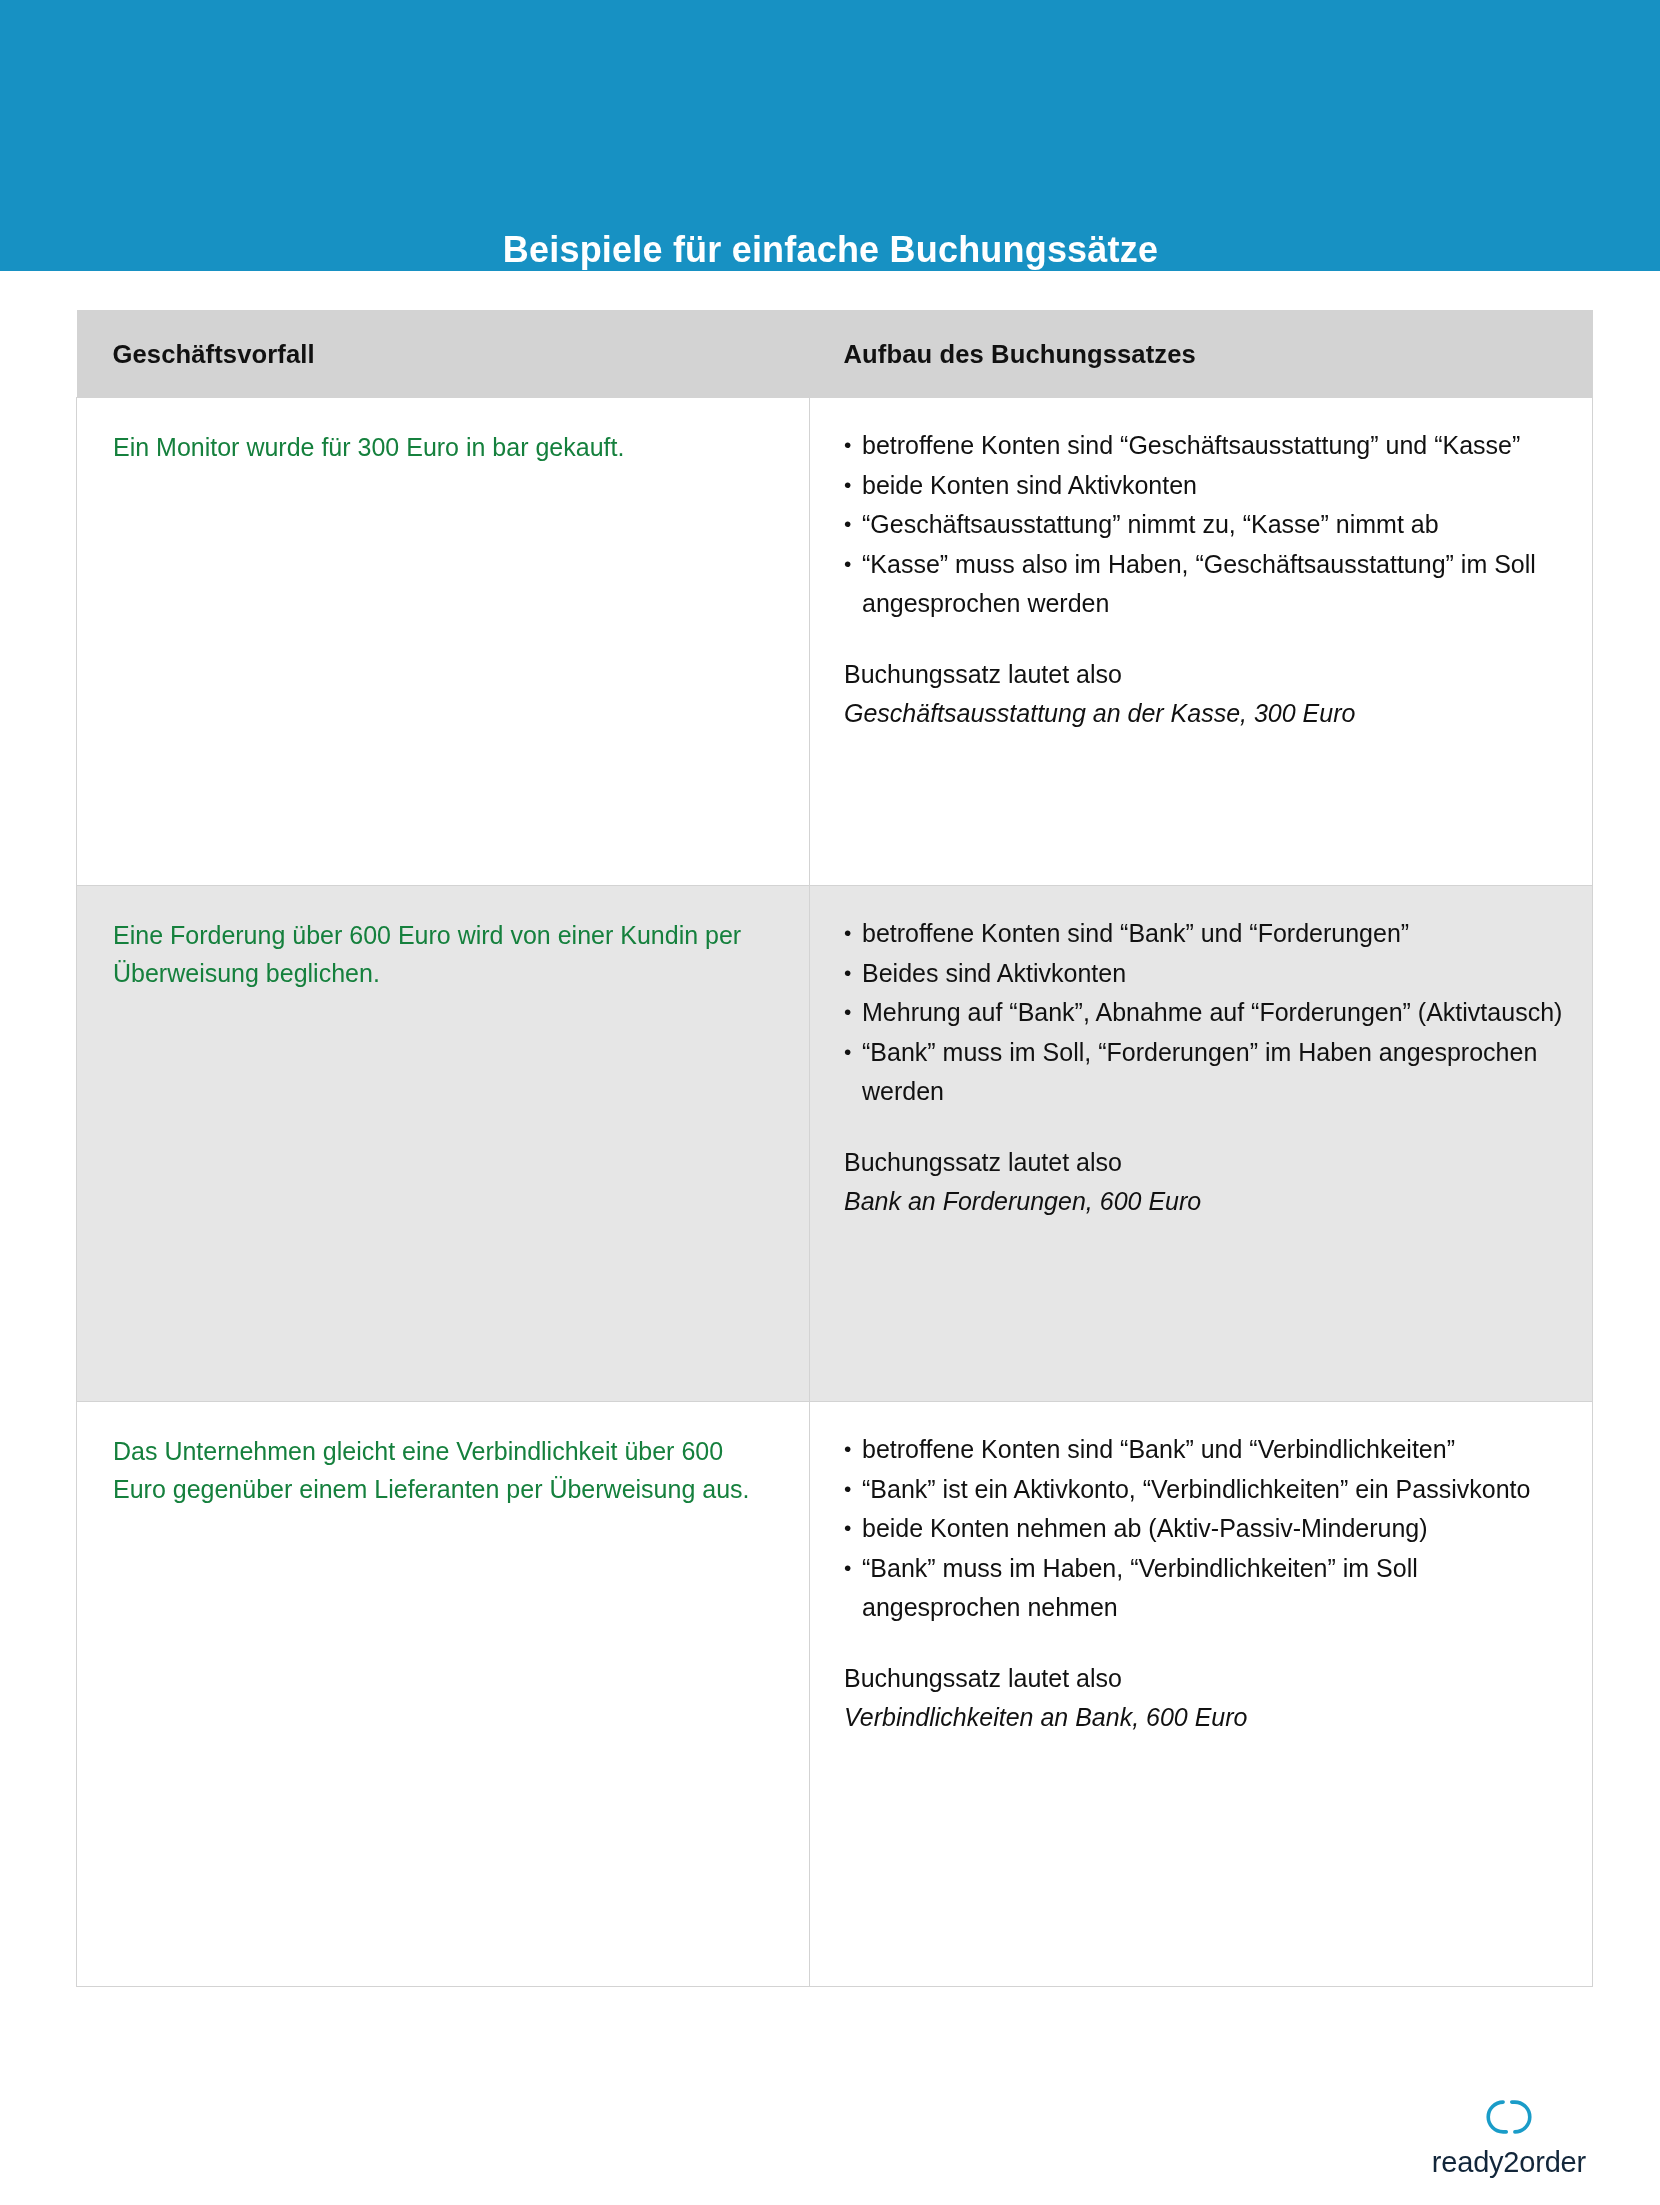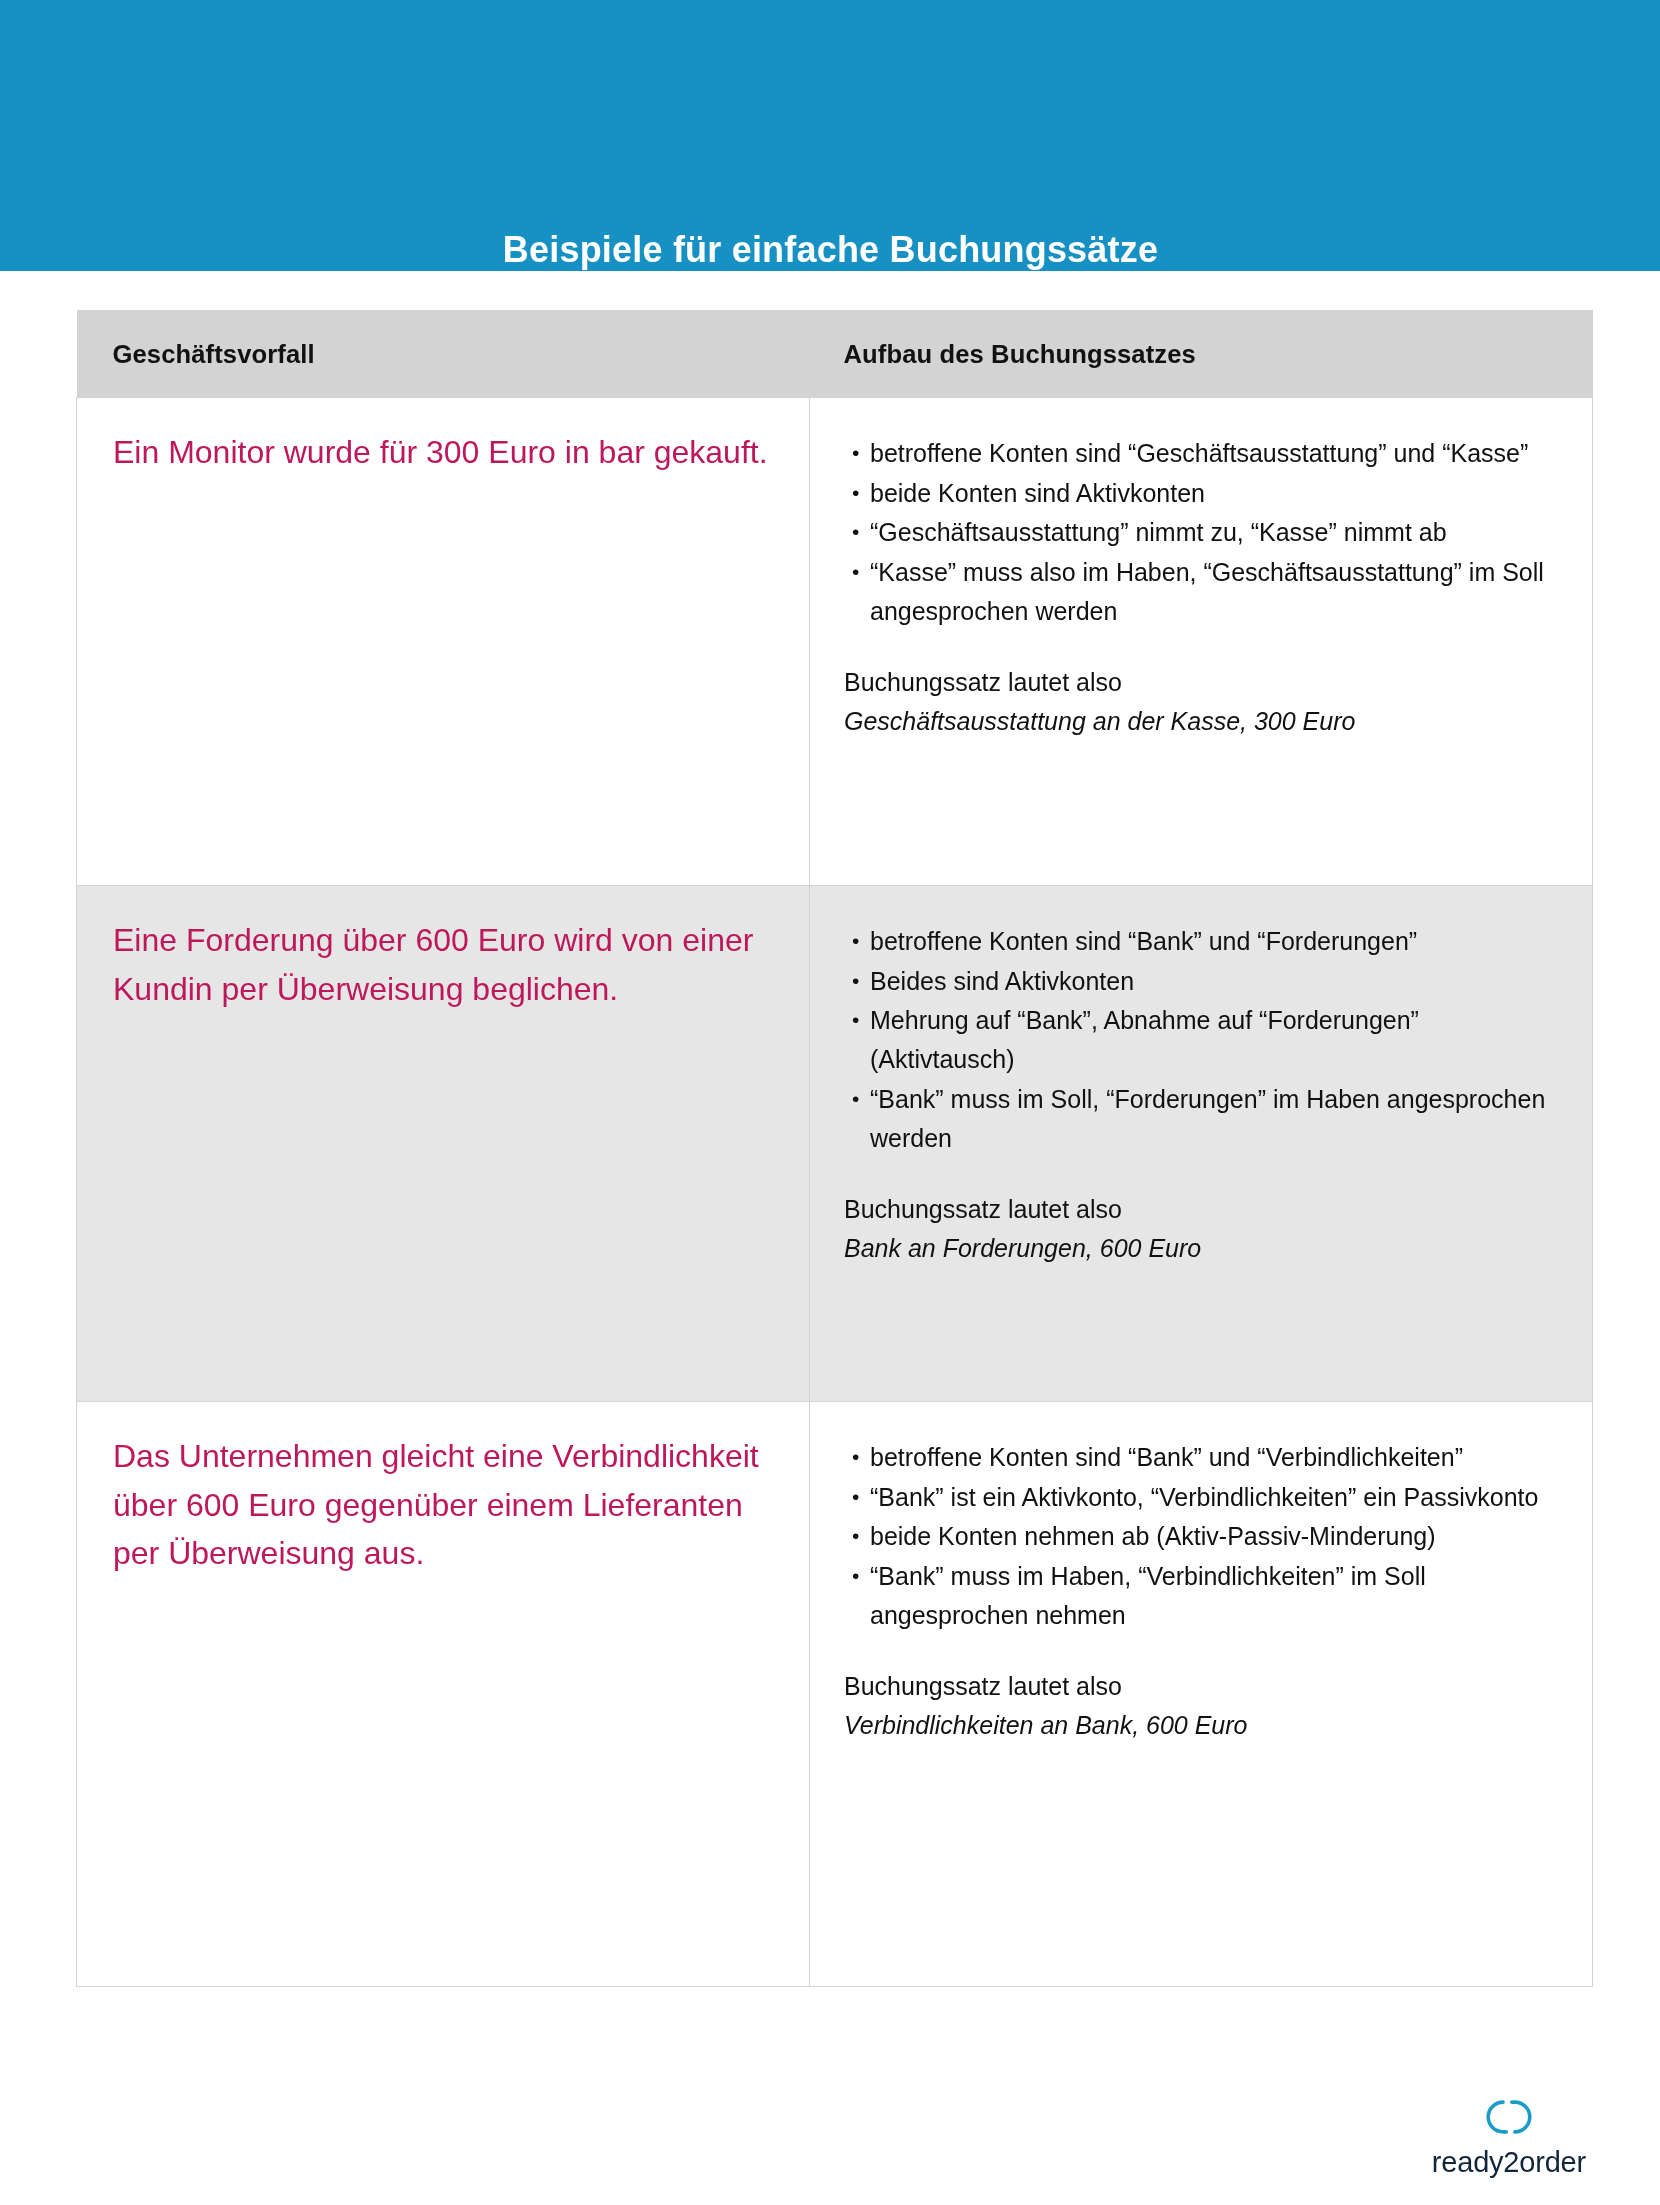--- a/index.html
+++ b/index.html
@@ -78,36 +78,36 @@
     border: 0.7px solid #D3D3D3;
     background: #ffffff;
     padding: 0;
   }
   .table tbody tr.alt td {
     background: #E6E6E6;
   }
 
   .cell-case {
     padding: 30px 28px 30px 36px;
-    font-size: 32px;
+    font-size: 25px;
     line-height: 1.52;
-    color: #be185d;
+    color: #15803d;
   }
 
   .cell-build {
     padding: 28px 22px 30px 34px;
     font-size: 25px;
     line-height: 1.56;
     color: #111111;
   }
 
   
   .bullets {
     list-style: none;
-    margin: 8px;
+    margin: 0;
     padding: 0;
   }
   .bullets li {
     position: relative;
     padding-left: 18px;
     margin: 0 0 0.7px 0;
   }
   .bullets li::before {
     content: "\2022";
     position: absolute;

